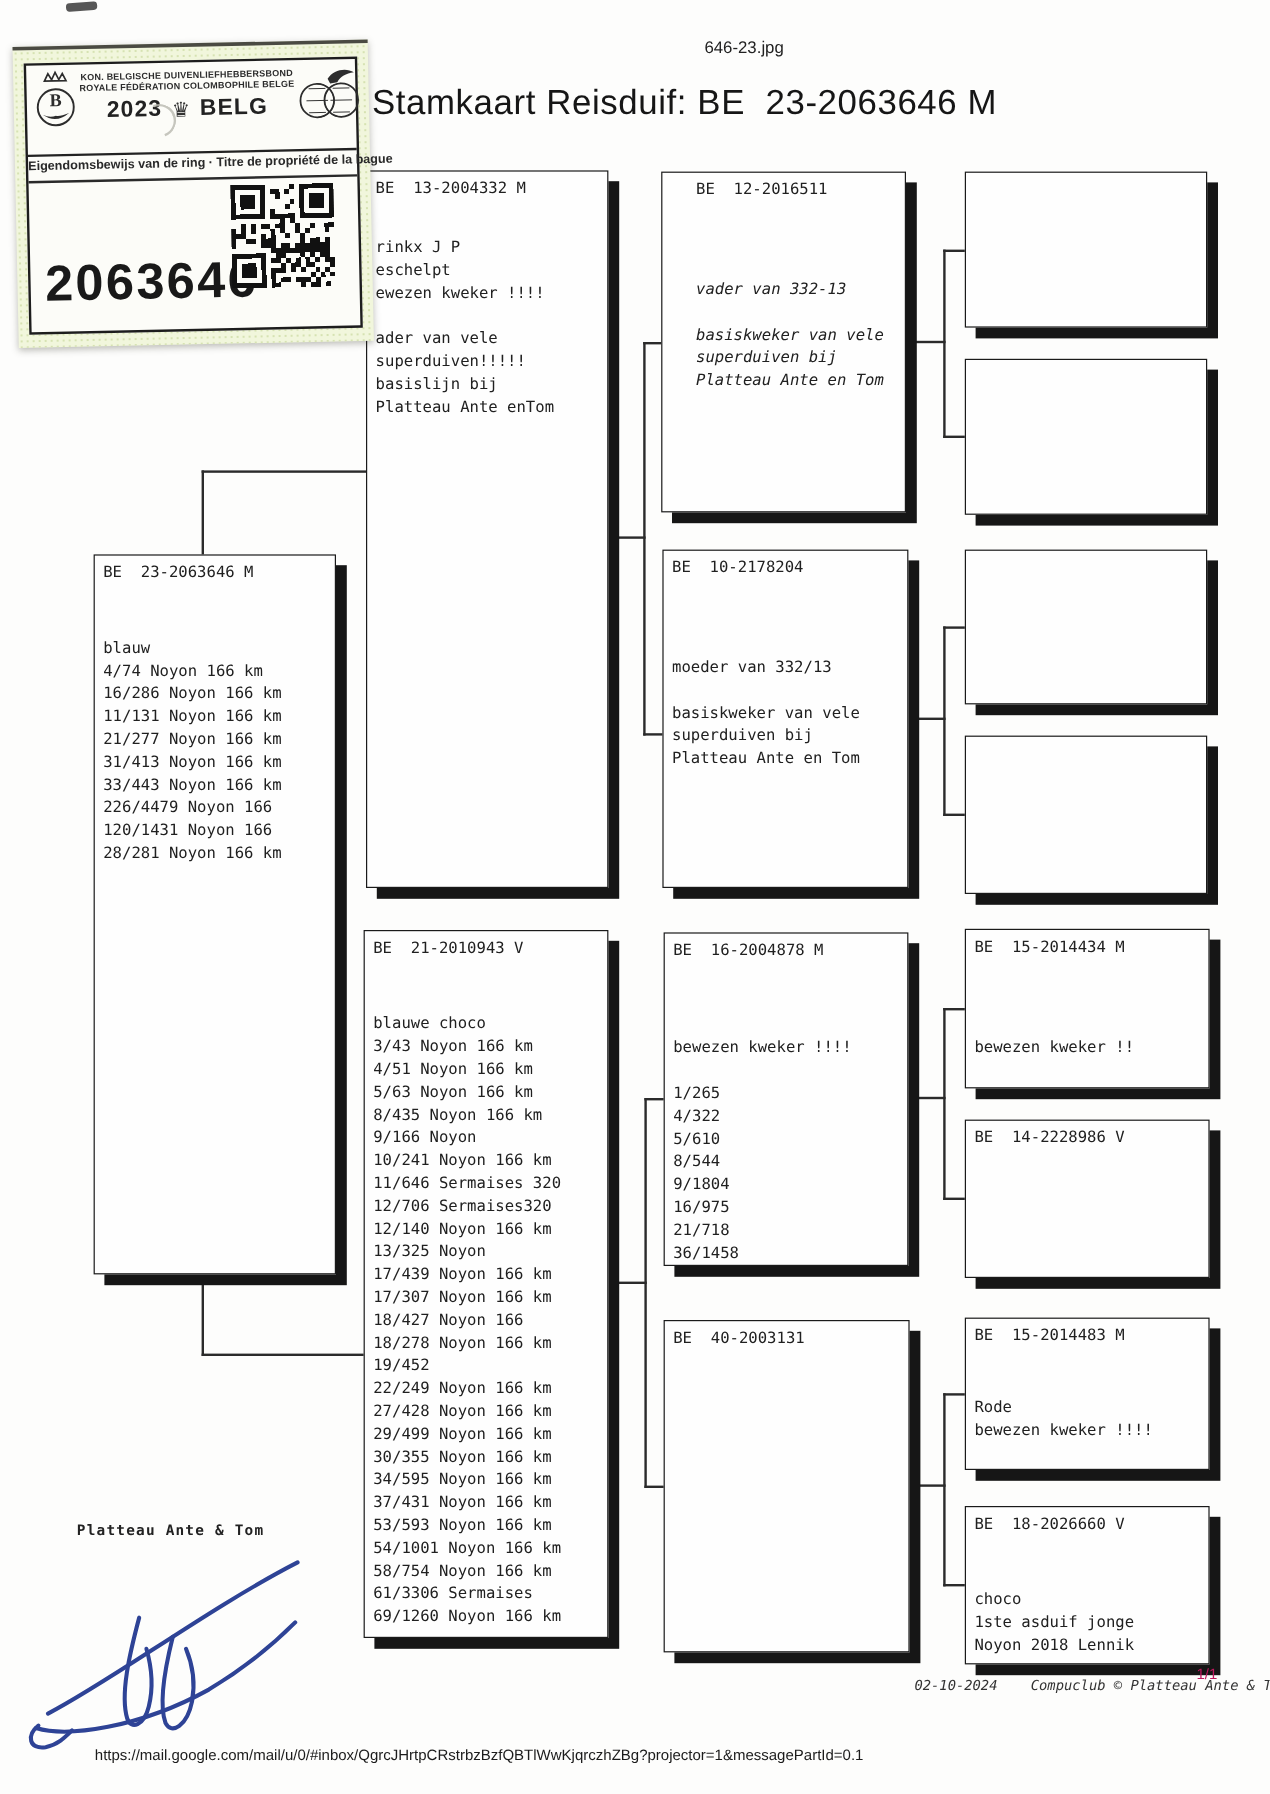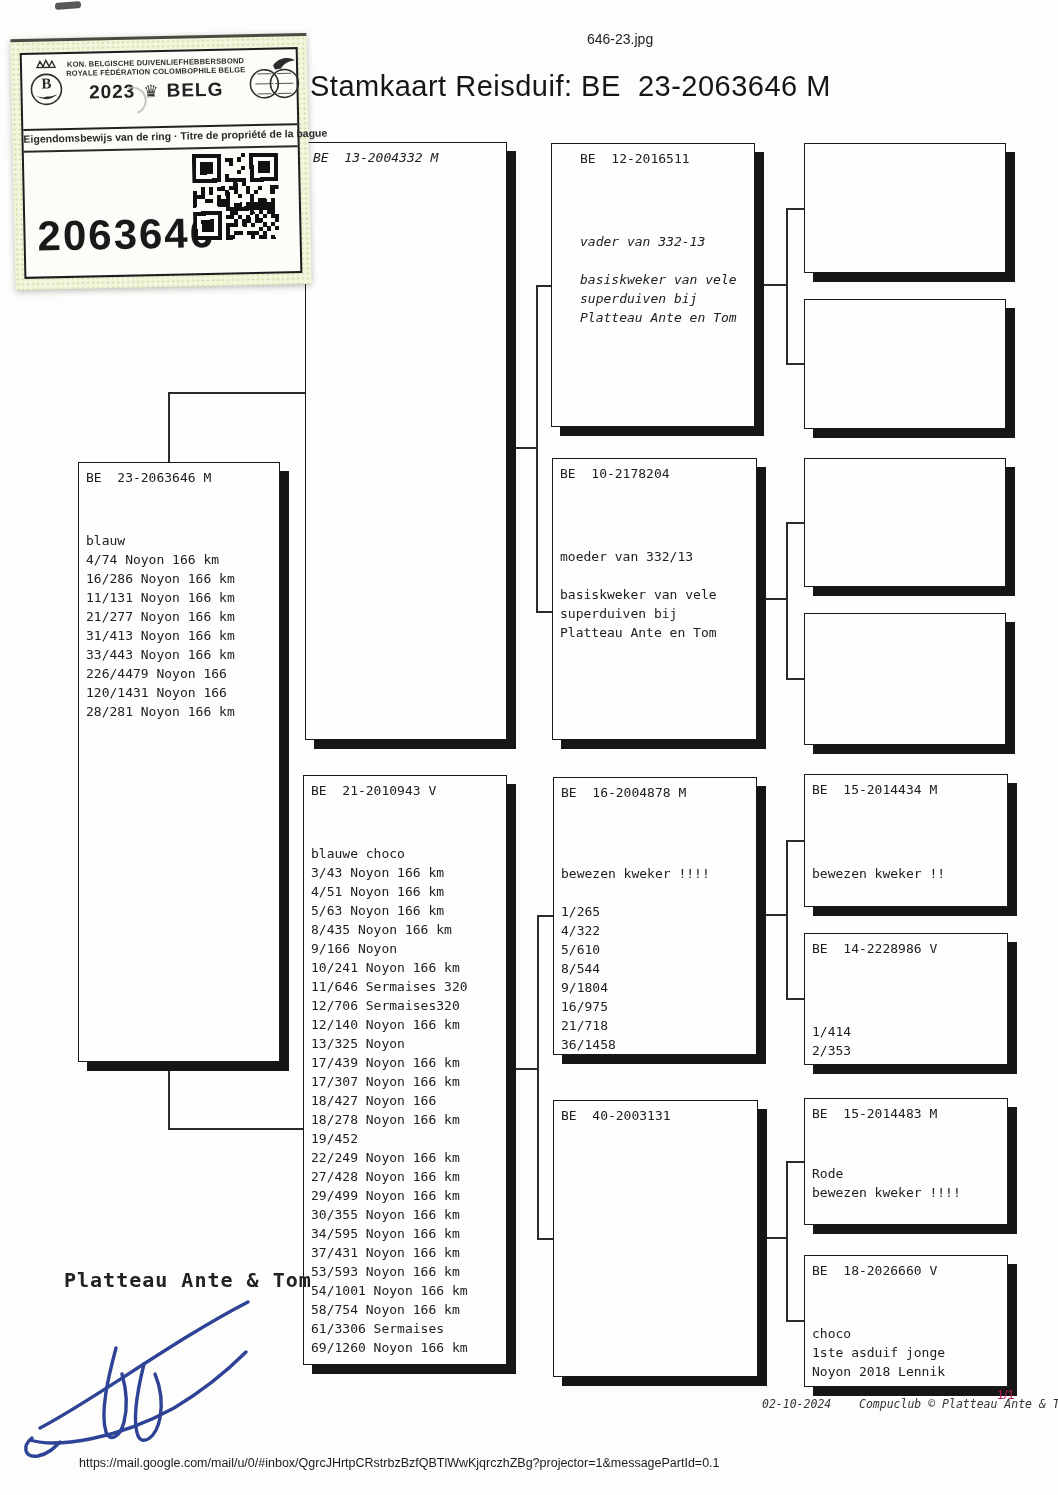--- a/index.html
+++ b/index.html
@@ -54,21 +54,21 @@
     position:absolute;left:12px;bottom:16px;font-size:42px;font-weight:700;
     letter-spacing:2px;color:#191919;font-family:"Liberation Sans",sans-serif;
   }
   .faint-circle{
     position:absolute;left:96px;top:34px;width:24px;height:24px;border-radius:50%;
     border:2.5px solid #b9b9b0;border-top-color:transparent;border-right-color:transparent;
     transform:rotate(205deg);opacity:.8;
   }
   .qr{position:absolute;left:168px;top:102px;width:86px;height:88px;}
   
-  .sig-name{left:64px;top:1268px;font-family:"DejaVu Sans Mono",monospace;font-size:20px;font-weight:bold;letter-spacing:1px;color:#222;white-space:pre;}
+  .sig-name{left:64px;top:1268px;font-family:"DejaVu Sans Mono",monospace;font-size:12px;font-weight:bold;letter-spacing:1px;color:#222;white-space:pre;}
   .sig-svg{left:22px;top:1288px;}
   .doc-footer{left:762px;top:1397px;font-family:"DejaVu Sans Mono",monospace;font-style:italic;font-size:11.5px;color:#333;white-space:pre;width:400px;overflow:hidden;}
   .url-bar{left:47px;top:1456px;font-size:12.5px;color:#1b1b1b;white-space:pre;padding-left:32px;}
   .page-indicator{left:997px;top:1388px;font-size:12.5px;color:#be185d;}
   .smudge{left:55px;top:2px;width:26px;height:7px;background:#3a3a3a;border-radius:3px;transform:rotate(-4deg);opacity:.85;}
 </style>
 </head>
 <body>
 
 <div class="abs smudge"></div>
@@ -117,22 +117,30 @@
 16/286 Noyon 166 km
 11/131 Noyon 166 km
 21/277 Noyon 166 km
 31/413 Noyon 166 km
 33/443 Noyon 166 km
 226/4479 Noyon 166
 120/1431 Noyon 166
 28/281 Noyon 166 km</div>
 </div>
 
-<div class="pbox" style="left:305px;top:142px;width:202px;height:598px;font-style:italic;">
+<div class="pbox" style="left:305px;top:142px;width:202px;height:598px;">
   <div class="pbox-title">BE  13-2004332 M</div>
+  <div class="pbox-body" style="margin-top:30px;">rinkx J P
+eschelpt
+ewezen kweker !!!!
+
+ader van vele
+superduiven!!!!!
+basislijn bij
+Platteau Ante enTom</div>
 </div>
 <div class="pbox" style="left:303px;top:775px;width:204px;height:590px;">
   <div class="pbox-title">BE  21-2010943 V</div>
   <div class="pbox-body" style="margin-top:44px;">blauwe choco
 3/43 Noyon 166 km
 4/51 Noyon 166 km
 5/63 Noyon 166 km
 8/435 Noyon 166 km
 9/166 Noyon
 10/241 Noyon 166 km
@@ -195,22 +203,20 @@
 <div class="pbox" style="left:804px;top:299px;width:202px;height:130px;"></div>
 <div class="pbox" style="left:804px;top:458px;width:202px;height:129px;"></div>
 <div class="pbox" style="left:804px;top:613px;width:202px;height:132px;"></div>
 
 <div class="pbox" style="left:804px;top:774px;width:204px;height:133px;">
   <div class="pbox-title">BE  15-2014434 M</div>
   <div class="pbox-body" style="margin-top:65px;">bewezen kweker !!</div>
 </div>
 <div class="pbox" style="left:804px;top:933px;width:204px;height:132px;">
   <div class="pbox-title">BE  14-2228986 V</div>
-  <div class="pbox-body" style="margin-top:64px;">1/414
-2/353</div>
 </div>
 <div class="pbox" style="left:804px;top:1098px;width:204px;height:127px;">
   <div class="pbox-title">BE  15-2014483 M</div>
   <div class="pbox-body" style="margin-top:41px;">Rode
 bewezen kweker !!!!</div>
 </div>
 <div class="pbox" style="left:804px;top:1255px;width:204px;height:132px;">
   <div class="pbox-title">BE  18-2026660 V</div>
   <div class="pbox-body" style="margin-top:44px;">choco
 1ste asduif jonge

